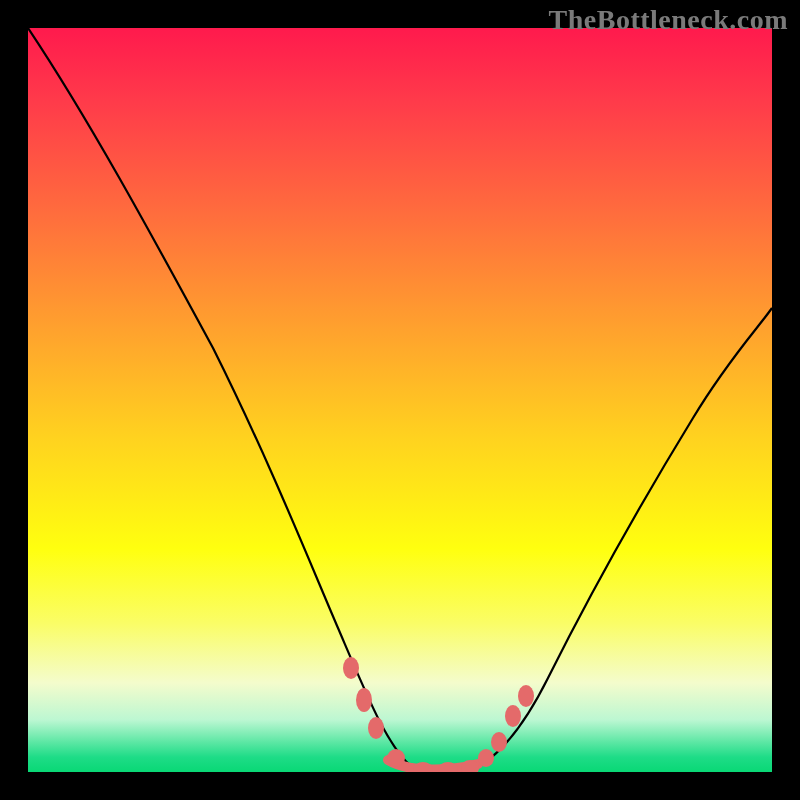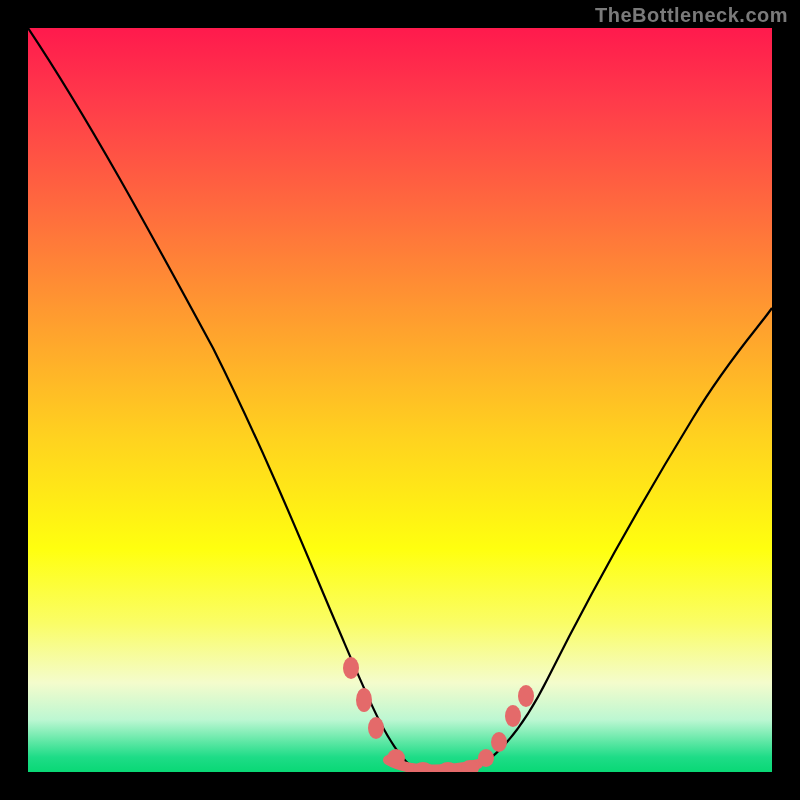--- a/index.html
+++ b/index.html
@@ -38,25 +38,25 @@
       #bcf7d2 93%,
       #5ce7a4 96%,
       #1edc87 98%,
       #09d875 100%
     );
   }
   .watermark {
     position: absolute;
     top: 4px;
     right: 12px;
-    font-size: 20px;
+    font-size: 28px;
     font-weight: 600;
     color: #7a7a7a;
     letter-spacing: 0.5px;
-    font-family: Liberation Sans, sans-serif;
+    font-family: Liberation Serif, serif;
   }
   svg.curve {
     position: absolute;
     top: 0;
     left: 0;
   }
 </style>
 </head>
 <body>
 

